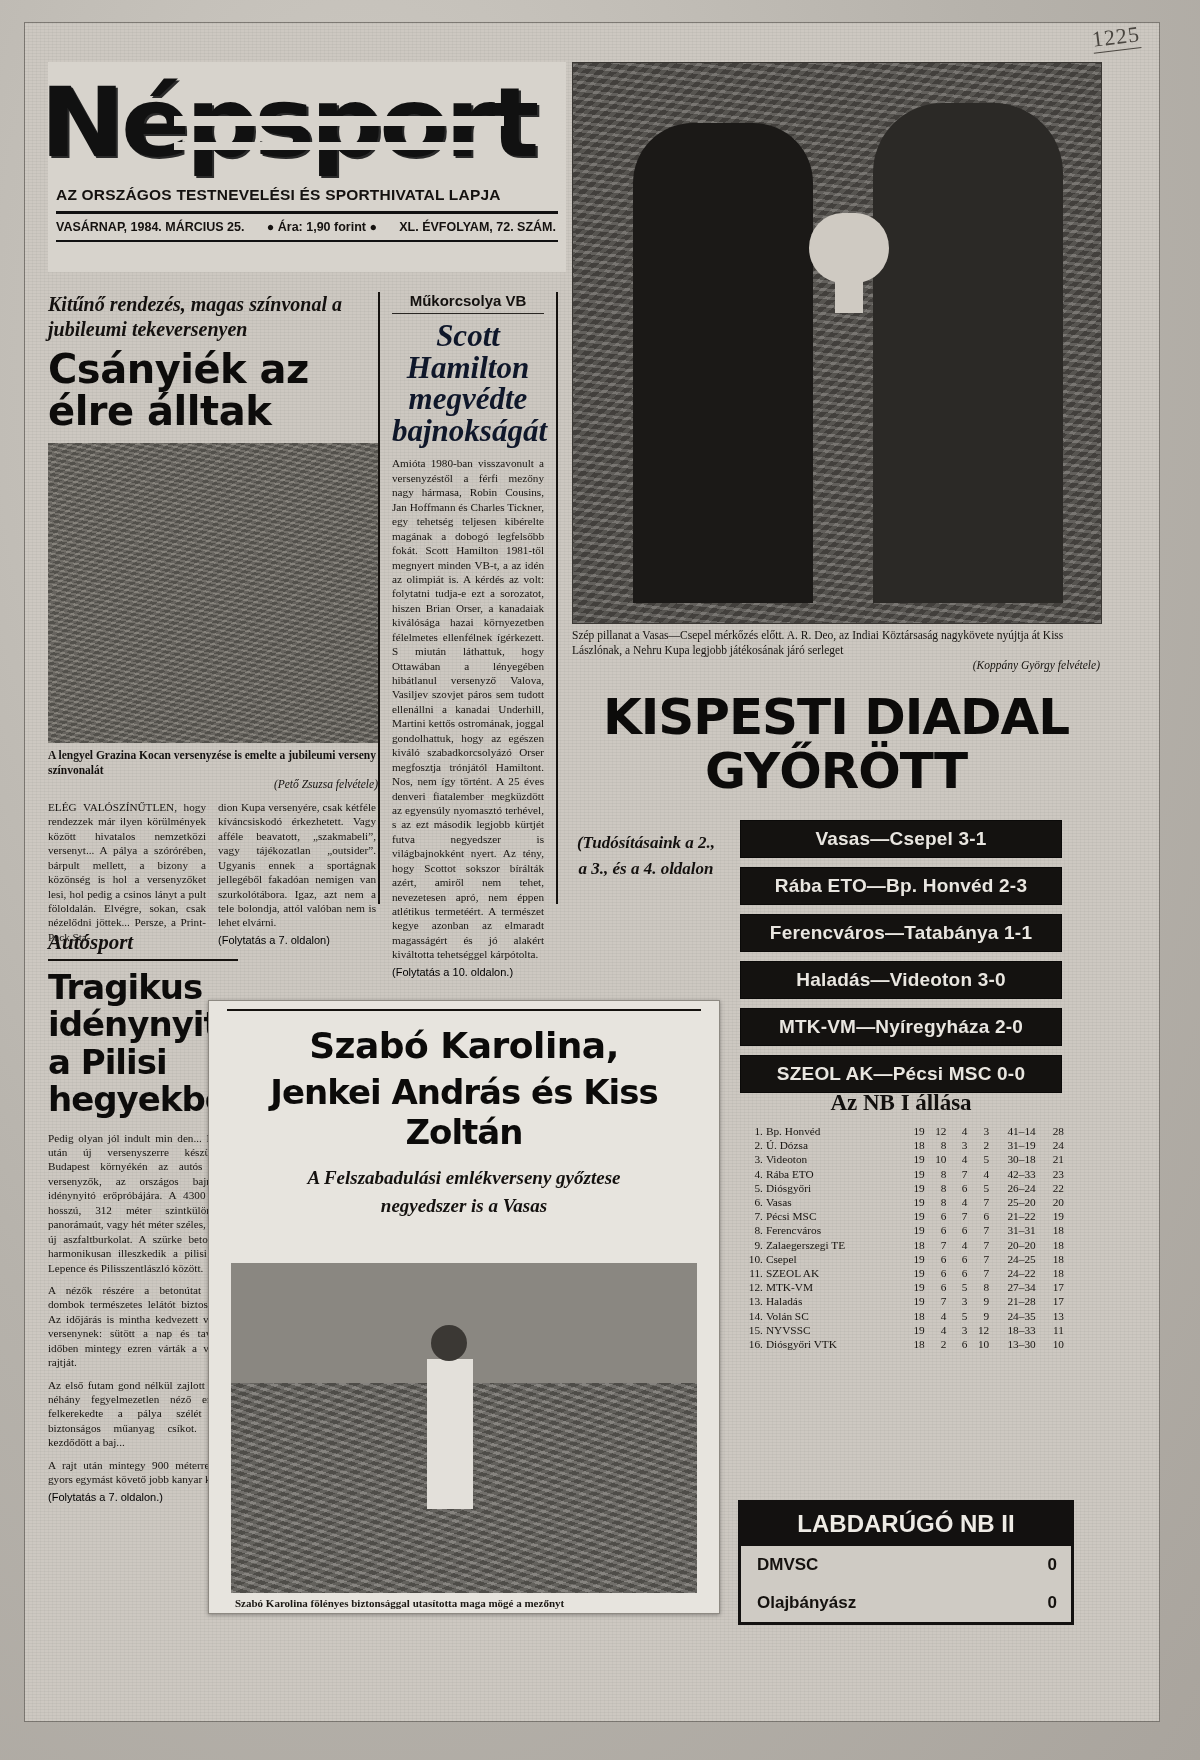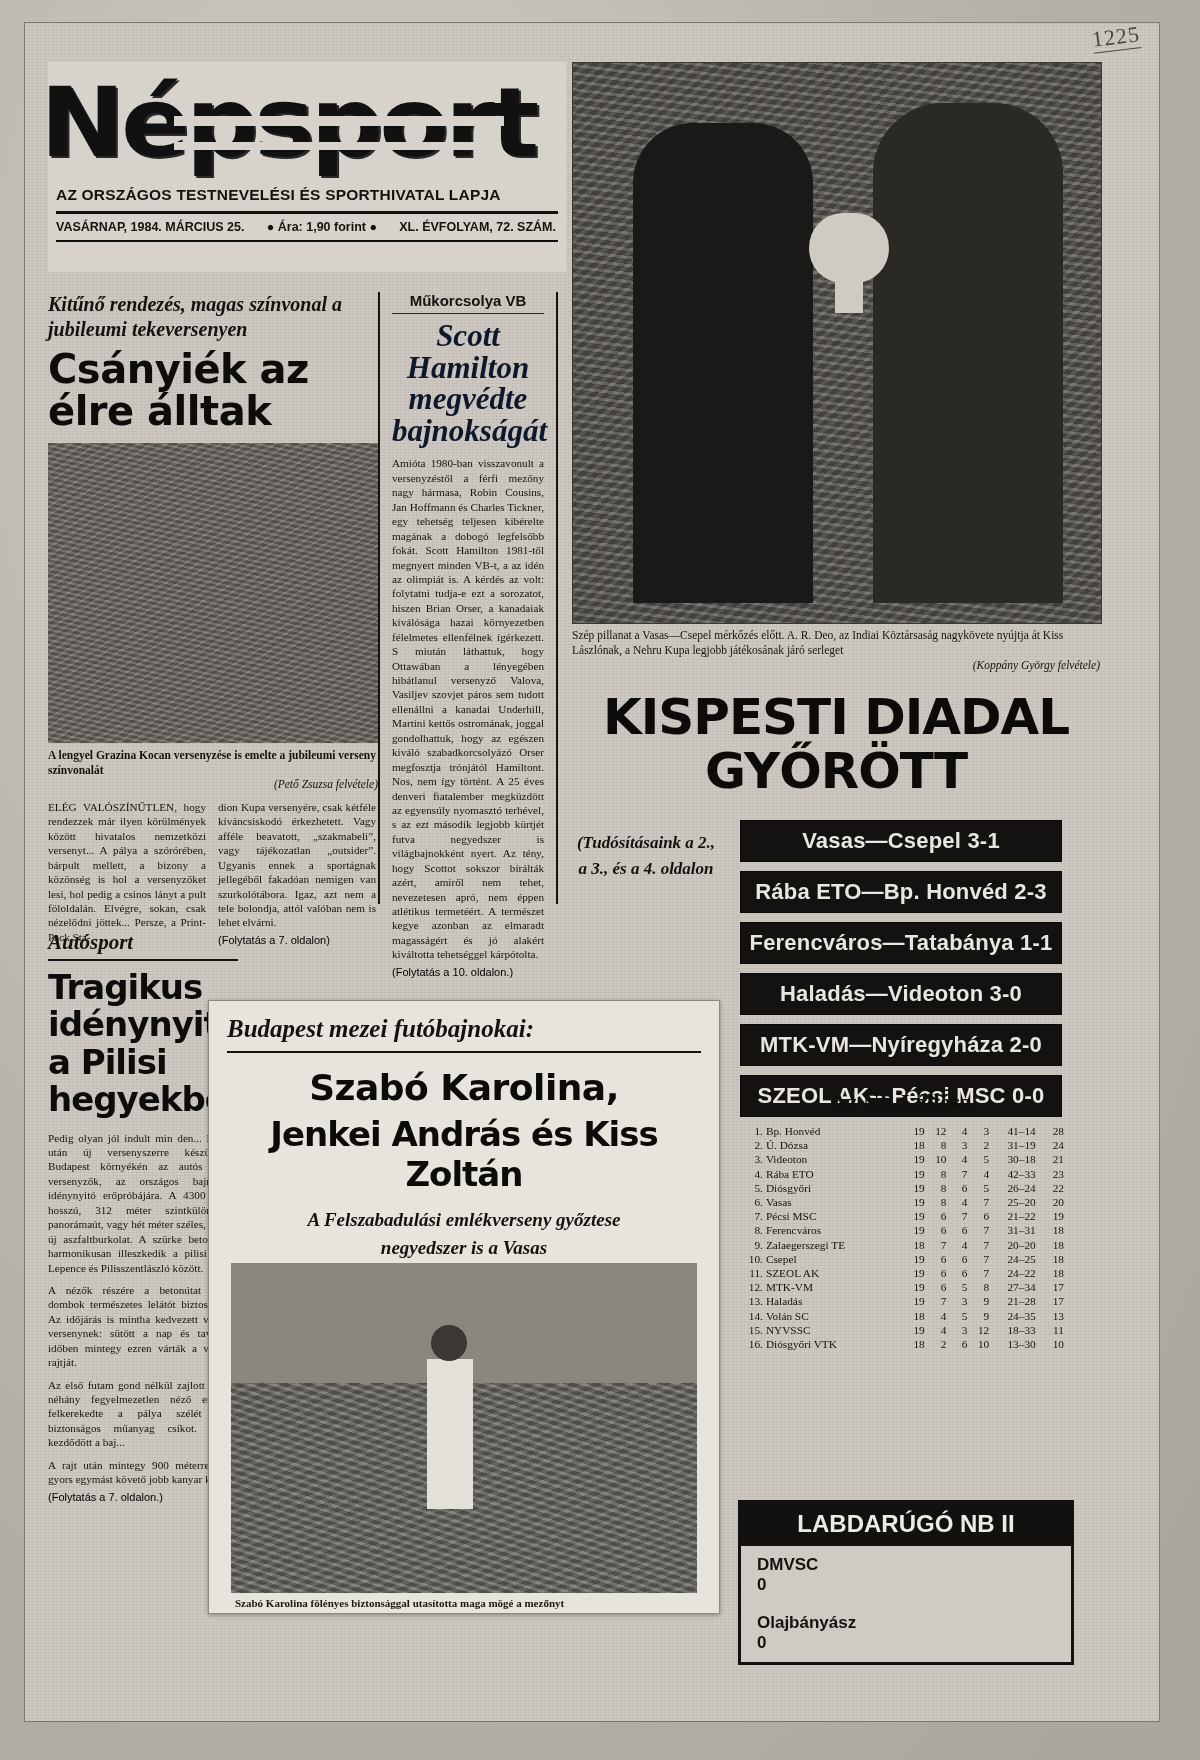--- a/index.html
+++ b/index.html
@@ -140,21 +140,21 @@
   .tudositas{
     position:absolute;left:576px;top:830px;width:140px;
     font-family:"Liberation Serif", serif;font-style:italic;font-weight:bold;
     font-size:17px;line-height:1.5;text-align:center;color:#14110f;
   }
 
   
   .results{position:absolute;left:740px;top:820px;width:322px;}
   .res{
     background:#141210;color:#e9e6e0;font-weight:bold;
-    font-family:"Liberation Sans",sans-serif;font-size:22px;
+    font-family:"Liberation Sans",sans-serif;font-size:19px;
     text-align:center;padding:7px 4px;margin-bottom:9px;letter-spacing:.2px;
     border:1px solid #0b0a09;
   }
 
   
   .nbi-title{
     position:absolute;left:740px;top:1090px;width:322px;text-align:center;
     font-family:"Liberation Serif", serif;font-weight:bold;font-size:23px;color:#12100e;
   }
   .nbi{
@@ -172,21 +172,21 @@
   
   .nbii{
     position:absolute;left:738px;top:1500px;width:330px;border:3px solid #131110;background:#cfcbc4;
   }
   .nbii-head{
     background:#131110;color:#eeebe5;text-align:center;font-weight:bold;
     font-family:"Liberation Sans",sans-serif;font-size:24px;padding:7px 0 8px;
   }
   .nbii-row{
     display:flex;justify-content:space-between;padding:9px 14px 9px 16px;
-    font-weight:bold;font-size:17px;color:#15120f;flex-direction:column;
+    font-weight:bold;font-size:17px;color:#15120f;
   }
 
   
   .autosport{position:absolute;left:48px;top:930px;width:190px;}
   .auto-title{
     font-family:"Liberation Serif", serif;font-style:italic;font-weight:bold;
     font-size:21px;color:#14110f;
   }
   .auto-rule{height:2px;background:#15120f;margin:4px 0 8px;}
   .auto-head{
@@ -491,21 +491,20 @@
   <div class="auto-rule"></div>
   <div class="auto-head">Tragikus idénynyitó a Pilisi hegyekben</div>
   <div class="bodytext" style="margin-top:12px">Pedig olyan jól indult min den... Hat év után új versenyszerre készülődtek Budapest környékén az autós hegyi versenyzők, az országos bajnokság idénynyitó erőpróbájára. A 4300 méter hosszú, 312 méter szintkülönbségű panorámaút, vagy hét méter széles, ideális új aszfaltburkolat. A szürke beton csík harmonikusan illeszkedik a pilisi tájba, Lepence és Pilisszentlászló között.</div>
   <div class="bodytext" style="margin-top:8px">A nézők részére a betonútat övező dombok természetes lelátót biztosítanak. Az időjárás is mintha kedvezett volna a versenynek: sütött a nap és tavaszias időben mintegy ezren várták a verseny rajtját.</div>
   <div class="bodytext" style="margin-top:8px">Az első futam gond nélkül zajlott le, ám néhány fegyelmezetlen néző emlékül felkerekedte a pálya szélét jelző biztonságos műanyag csíkot. S itt kezdődött a baj...</div>
   <div class="bodytext" style="margin-top:8px">A rajt után mintegy 900 méterre lévő, gyors egymást követő jobb kanyar külső</div>
   <span class="cont">(Folytatás a 7. oldalon.)</span>
 </div>
 
 <div class="inset">
-  <div class="inset-kicker">Budapest mezei futóbajnokai:</div>
   <div class="inset-rule"></div>
   <div class="inset-h1">Szabó Karolina,</div>
   <div class="inset-h2">Jenkei András és Kiss Zoltán</div>
   <div class="inset-sub">
     <span>A Felszabadulási emlékverseny győztese</span><br>
     <span>negyedszer is a Vasas</span>
   </div>
   <div class="inset-photo">
     <div class="grain" style="position:absolute;inset:0;background-image:repeating-linear-gradient(17deg,rgba(255,255,255,.12) 0 3px,rgba(0,0,0,.16) 3px 7px),repeating-linear-gradient(-24deg,rgba(255,255,255,.08) 0 4px,rgba(0,0,0,.12) 4px 9px);"></div>
     <div style="position:absolute;left:0;top:0;width:466px;height:120px;background:#8a8781;"></div>

